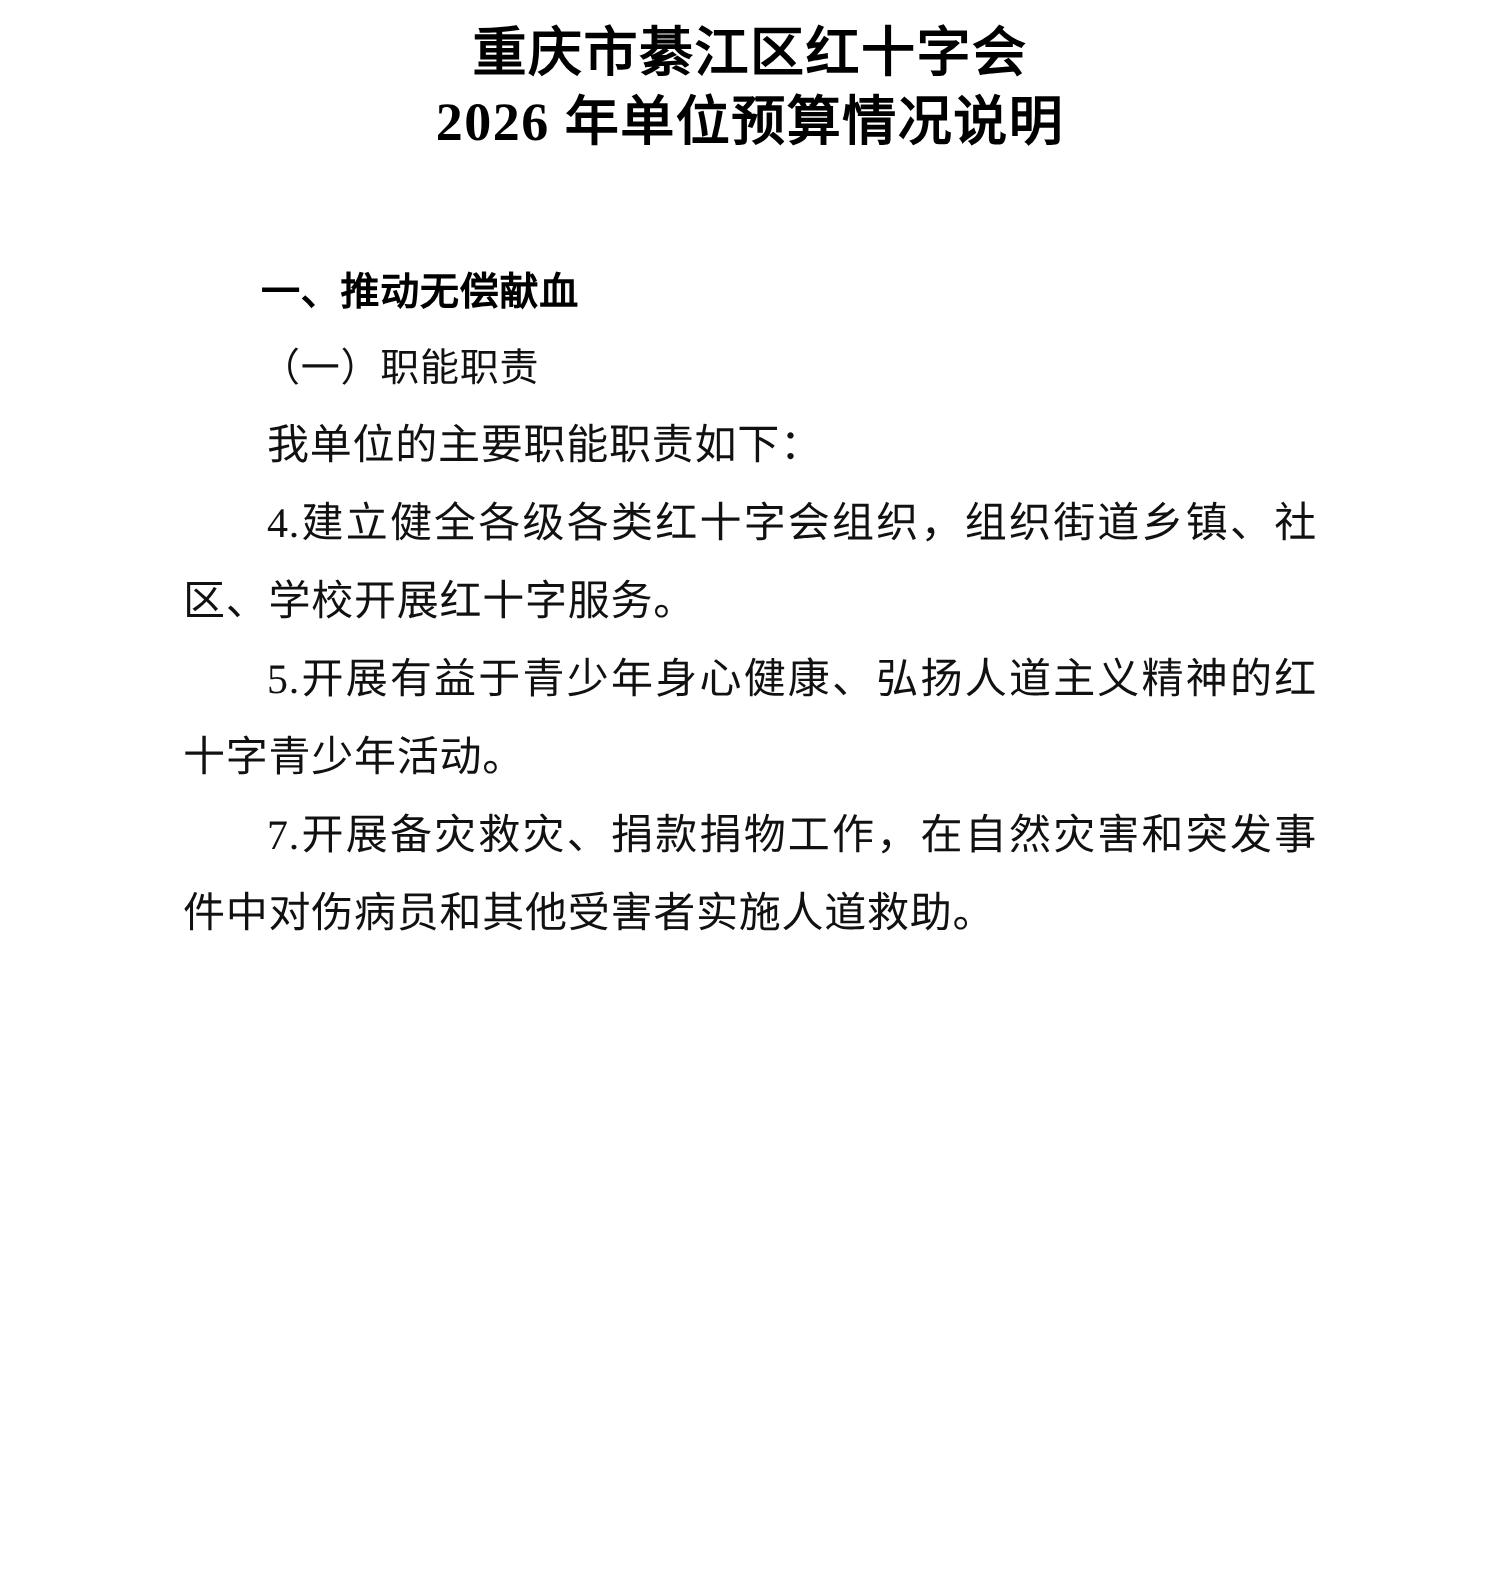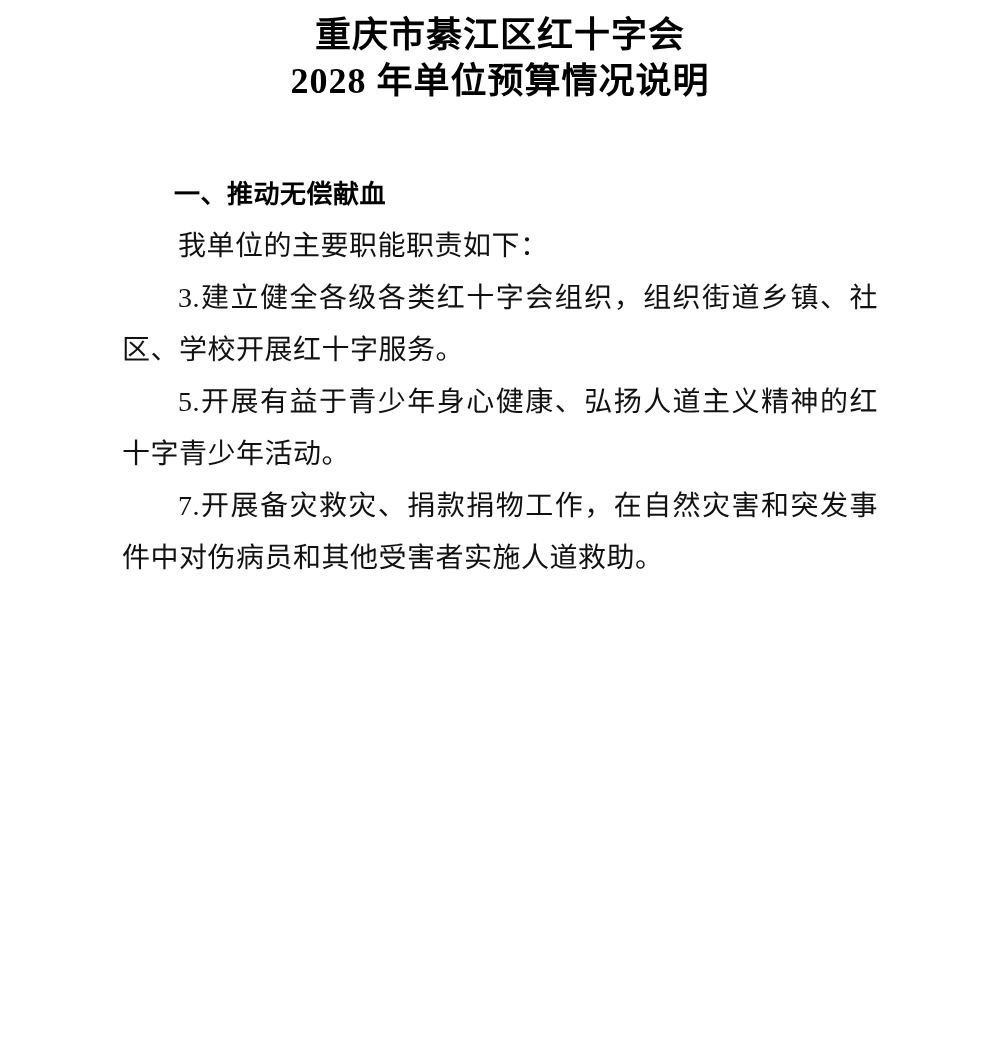--- a/index.html
+++ b/index.html
@@ -64,28 +64,29 @@
     line-height: 52px;
   }
 </style>
 </head>
 <body>
 
 <div class="page">
 
   <div class="doc-title">
     <div>重庆市綦江区红十字会</div>
-    <div>2028 年单位预算情况说明</div>
+    <div>2026 年单位预算情况说明</div>
   </div>
 
   <div class="doc-body">
 
     <div class="section-heading">一、推动无偿献血</div>
 
+    <div class="subsection-heading">（一）职能职责</div>
 
     <p class="para">我单位的主要职能职责如下：</p>
 
-    <p class="para">3.建立健全各级各类红十字会组织，组织街道乡镇、社区、学校开展红十字服务。</p>
+    <p class="para">4.建立健全各级各类红十字会组织，组织街道乡镇、社区、学校开展红十字服务。</p>
     <p class="para">5.开展有益于青少年身心健康、弘扬人道主义精神的红十字青少年活动。</p>
     <p class="para">7.开展备灾救灾、捐款捐物工作，在自然灾害和突发事件中对伤病员和其他受害者实施人道救助。</p>
 
   </div>
 </div>
 
 </body></html>

